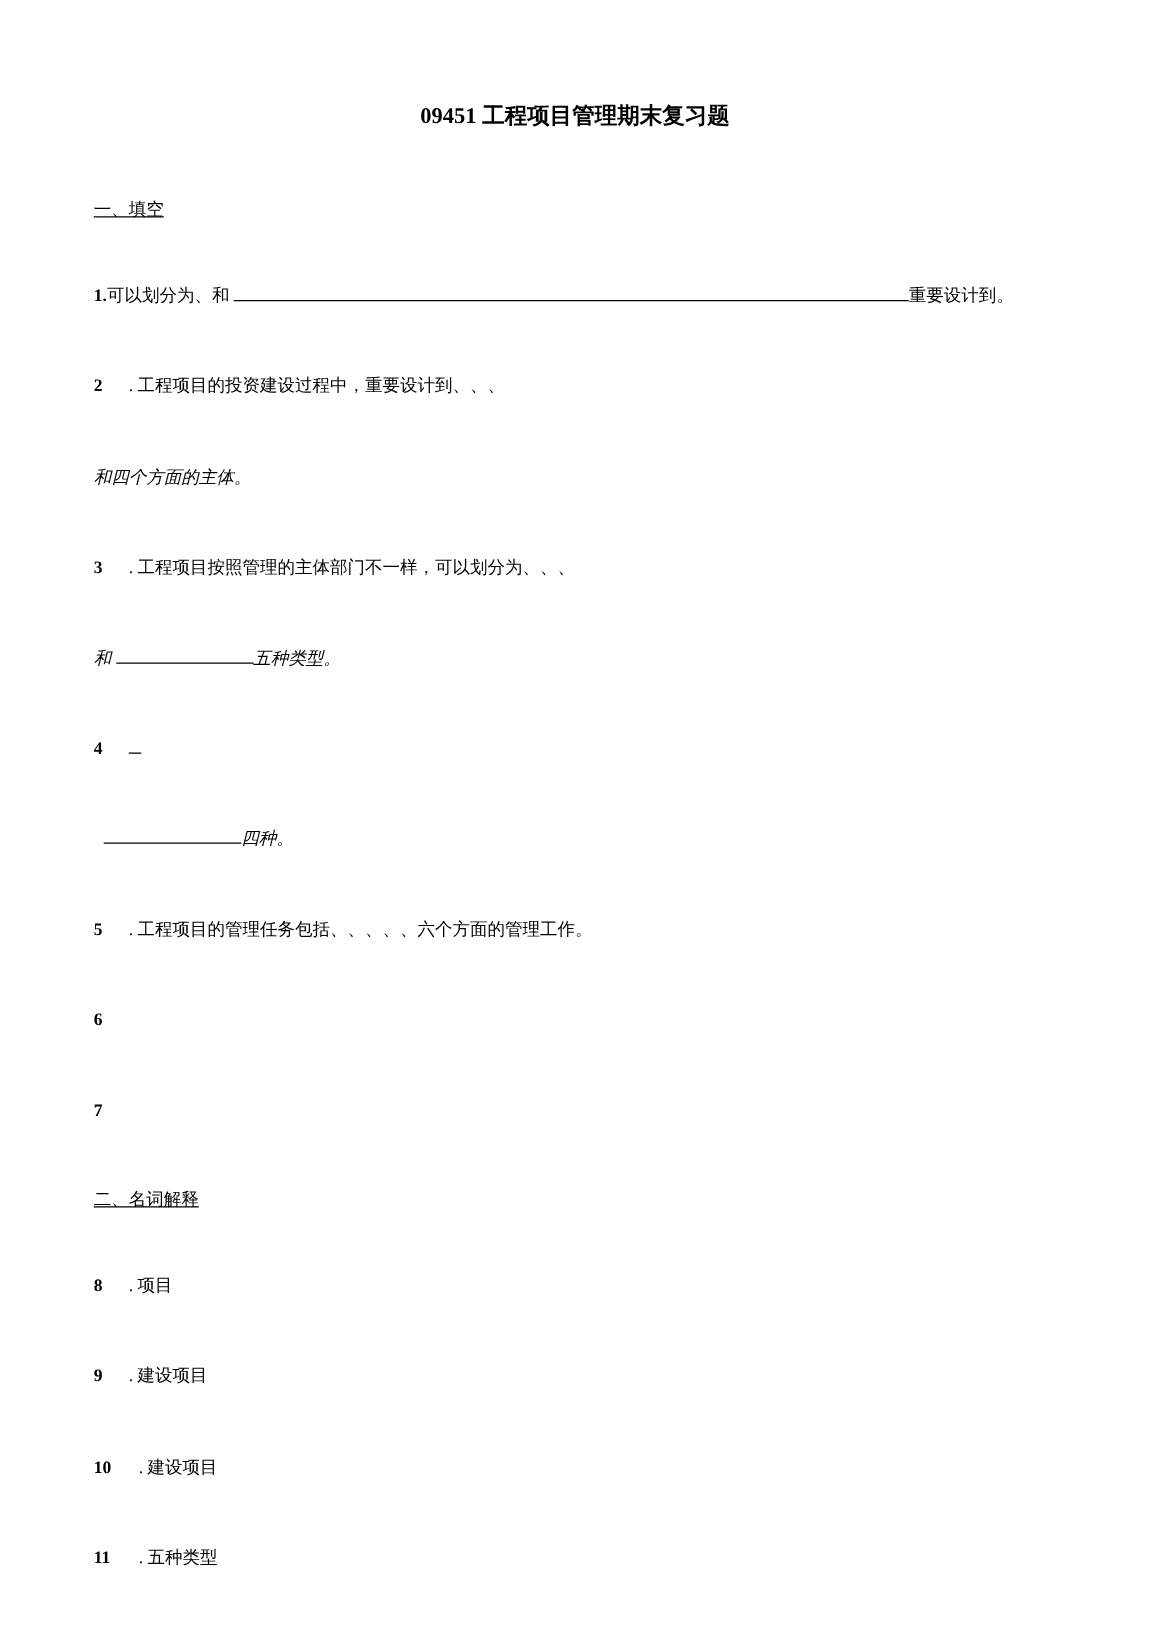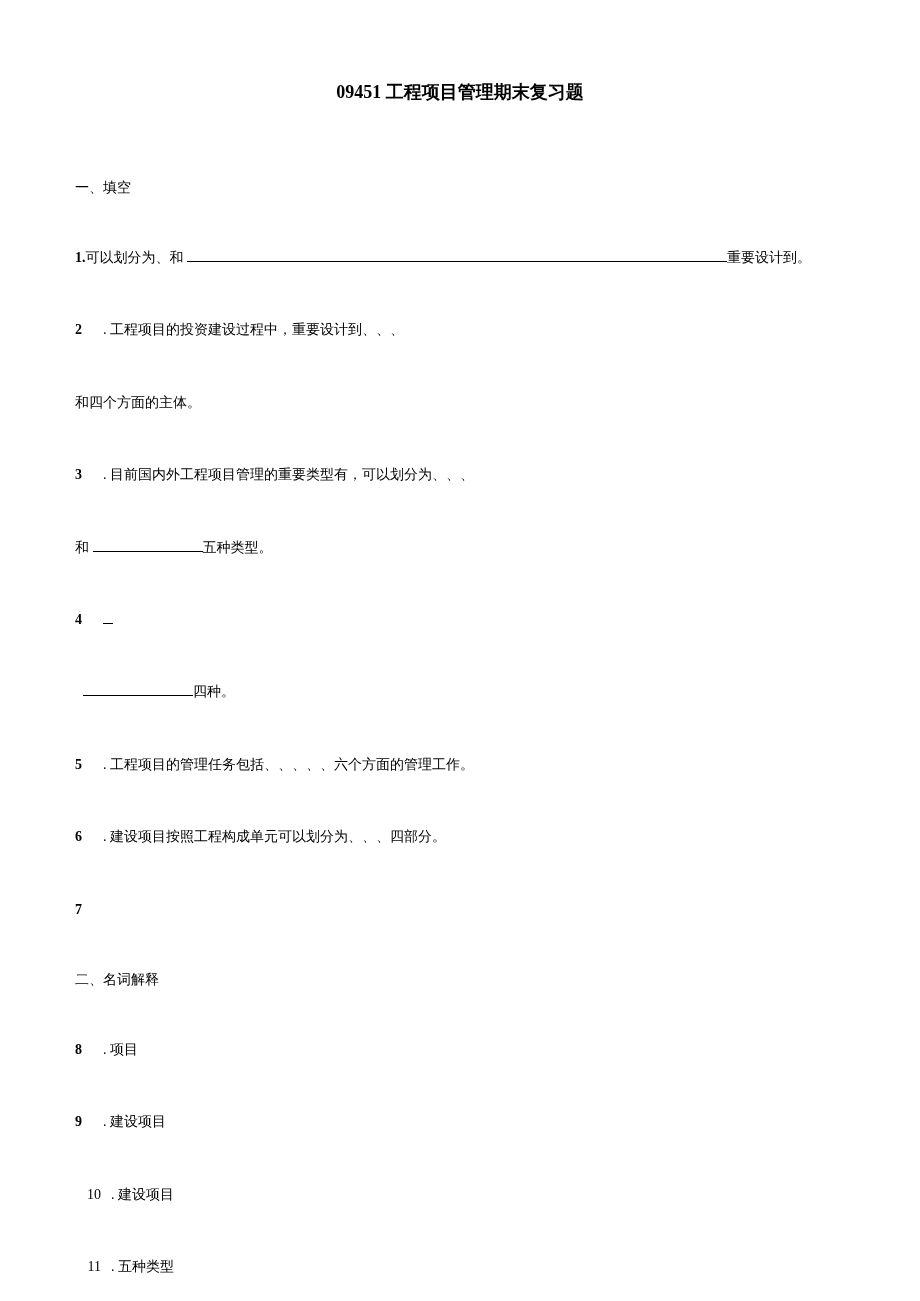--- a/index.html
+++ b/index.html
@@ -12,51 +12,52 @@
       font-family: "SimSun", "宋体", serif;
       width: 920px;
       height: 1301px;
       padding: 80px 75px 40px 75px;
       color: #000000;
     }
     .title {
       text-align: center;
       font-size: 18px;
       font-weight: bold;
-      margin-bottom: 75px;
+      margin-bottom: 55px;
       font-family: "SimSun", "宋体", serif;
     }
     .section-heading {
       font-size: 14px;
       margin-bottom: 50px;
+      text-decoration: underline;
     }
     .line {
       font-size: 14px;
       margin-bottom: 50px;
       line-height: 1.6;
     }
     .line-sub {
       font-size: 14px;
       margin-bottom: 50px;
       line-height: 1.6;
+      font-style: italic;
     }
     .numbered {
       display: flex;
       align-items: baseline;
     }
     .num {
       font-weight: bold;
       margin-right: 10px;
       min-width: 18px;
     }
     .num-wide {
-      font-weight: normal;
+      font-weight: bold;
       margin-right: 10px;
       min-width: 26px;
-      text-align: right;
     }
     .underline-long {
       display: inline-block;
       border-bottom: 1px solid #000;
       width: 540px;
       vertical-align: baseline;
       height: 1em;
     }
     .underline-short {
       display: inline-block;
@@ -96,21 +97,21 @@
 
 <div class="line numbered">
   <span class="num">2</span>
   <span> . 工程项目的投资建设过程中，重要设计到、、、</span>
 </div>
 
 <div class="line-sub">和四个方面的主体。</div>
 
 <div class="line numbered">
   <span class="num">3</span>
-  <span> . 目前国内外工程项目管理的重要类型有，可以划分为、、、</span>
+  <span> . 工程项目按照管理的主体部门不一样，可以划分为、、、</span>
 </div>
 
 <div class="line-sub">
   <span>和 </span><span class="underline-short"></span><span>五种类型。</span>
 </div>
 
 <div class="line numbered">
   <span class="num">4</span>
     <span class="underline-tiny"></span>
 </div>
@@ -119,21 +120,20 @@
   <span class="underline-small"></span><span>四种。</span>
 </div>
 
 <div class="line numbered">
   <span class="num">5</span>
   <span> . 工程项目的管理任务包括、、、、、六个方面的管理工作。</span>
 </div>
 
 <div class="line numbered">
   <span class="num">6</span>
-  <span> . 建设项目按照工程构成单元可以划分为、、、四部分。</span>
 </div>
 
 <div class="line numbered">
   <span class="num">7</span>
 </div>
 
 <div class="section-heading">二、名词解释</div>
 
 <div class="line numbered">
   <span class="num">8</span>

